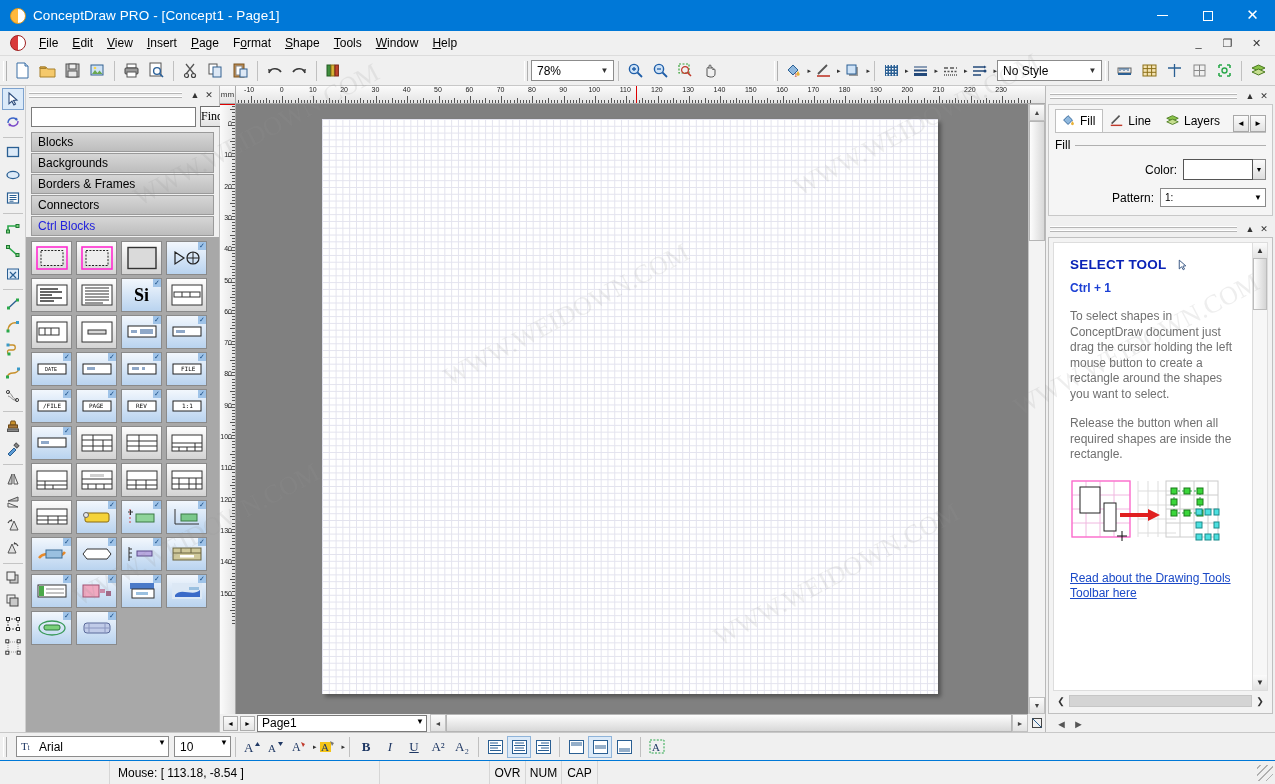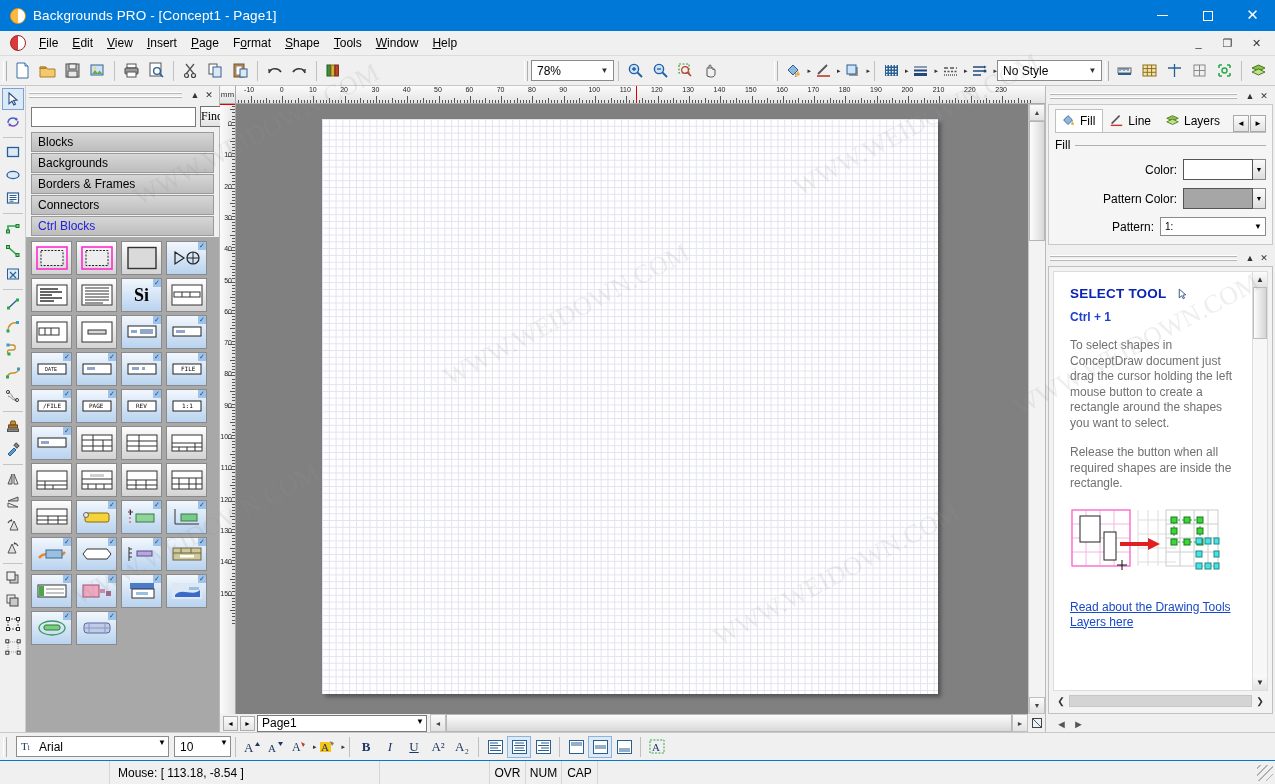--- a/index.html
+++ b/index.html
@@ -231,21 +231,21 @@
 </style>
 </head>
 <body>
 
 <div class="app">
 
   <div class="titlebar">
     <div class="tb-ico">
       <div class="circ"></div>
     </div>
-    <div class="tb-title">Backgrounds PRO - [Concept1 - Page1]</div>
+    <div class="tb-title">ConceptDraw PRO - [Concept1 - Page1]</div>
     <div class="tb-btns">
       <div class="tb-btn">
           <div class="glyph-min"></div>
         </div>
       <div class="tb-btn">
           <div class="glyph-max"></div>
         </div>
       <div class="tb-btn close">
           <span class="glyph-close">✕</span>
         </div>
@@ -1531,27 +1531,20 @@
             <span>Fill</span>
             <span class="ln"></span>
           </div>
           <div class="frow">
             <label>Color:</label>
             <div class="swatch-wrap">
               <div class="swatch" id="fillSwatch" style="background: rgb(255, 255, 255);"></div>
               <div class="swatch-arr">▼</div>
             </div>
           </div>
-          <div class="frow">
-            <label>Pattern Color:</label>
-            <div class="swatch-wrap">
-              <div class="swatch" id="patSwatch" style="background: rgb(166, 166, 166);"></div>
-              <div class="swatch-arr">▼</div>
-            </div>
-          </div>
           <div class="frow" style="margin-bottom:0">
             <label>Pattern:</label>
             <div class="pat-combo">
               <span>1:</span>
               <span class="arr" style="position:absolute;right:3px;top:0;height:17px;display:flex;align-items:center;font-size:8px;">▼</span>
             </div>
           </div>
         </div>
       </div>
 
@@ -1610,21 +1603,21 @@
                       <rect x="135" y="32" width="6" height="6"></rect>
                       <rect x="144" y="32" width="5" height="6"></rect>
                       <rect x="126" y="45" width="6" height="6"></rect>
                       <rect x="144" y="45" width="5" height="6"></rect>
                       <rect x="126" y="57" width="6" height="6"></rect>
                       <rect x="135" y="57" width="6" height="6"></rect>
                       <rect x="144" y="57" width="5" height="6"></rect>
                     </g>
                 </svg>
               </div>
-              <a class="help-link">Read about the Drawing Tools Layers here</a>
+              <a class="help-link">Read about the Drawing Tools Toolbar here</a>
             </div>
             <div class="help-sbar">
               <div class="hs-btn">▲</div>
               <div class="hs-track">
                   <div class="hs-thumb"></div>
                 </div>
               <div class="hs-btn">▼</div>
             </div>
           </div>
           <div class="help-hscroll">

